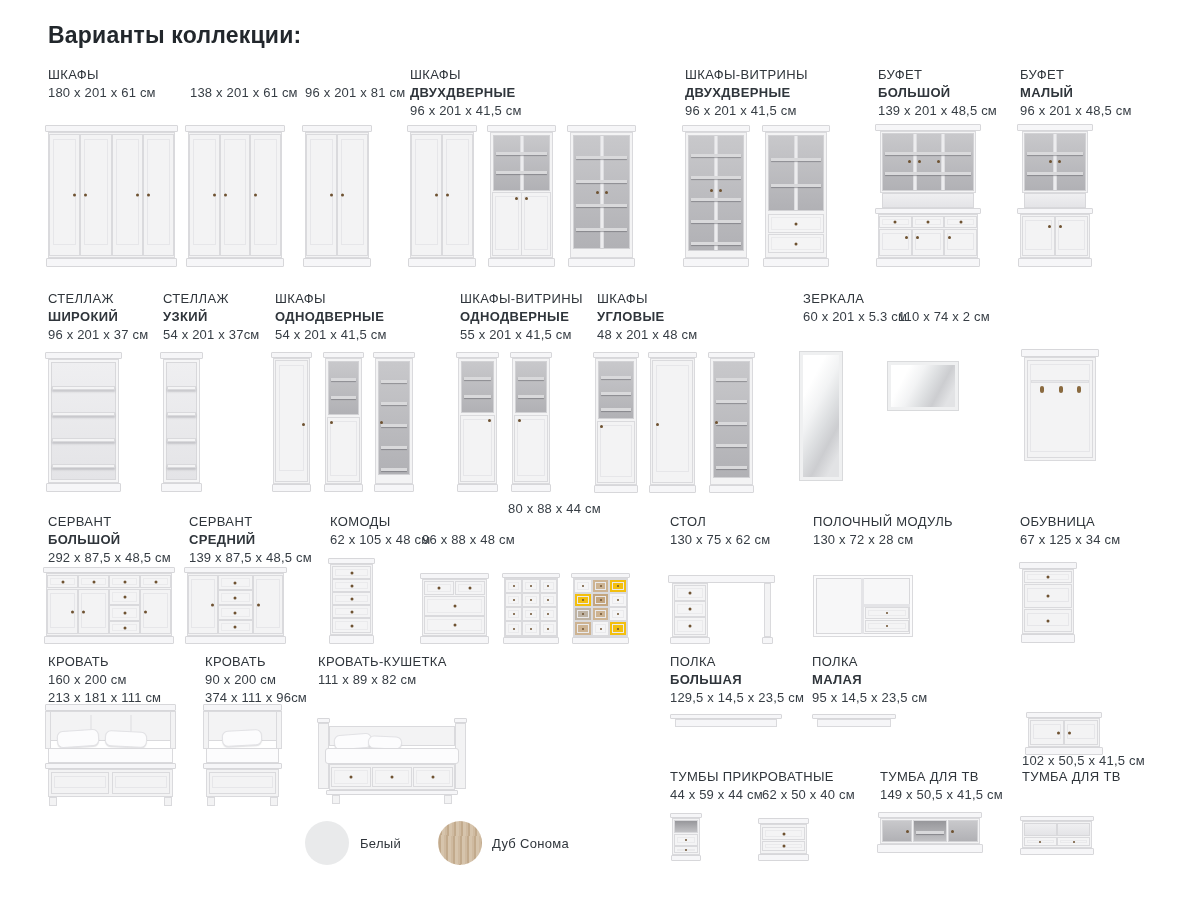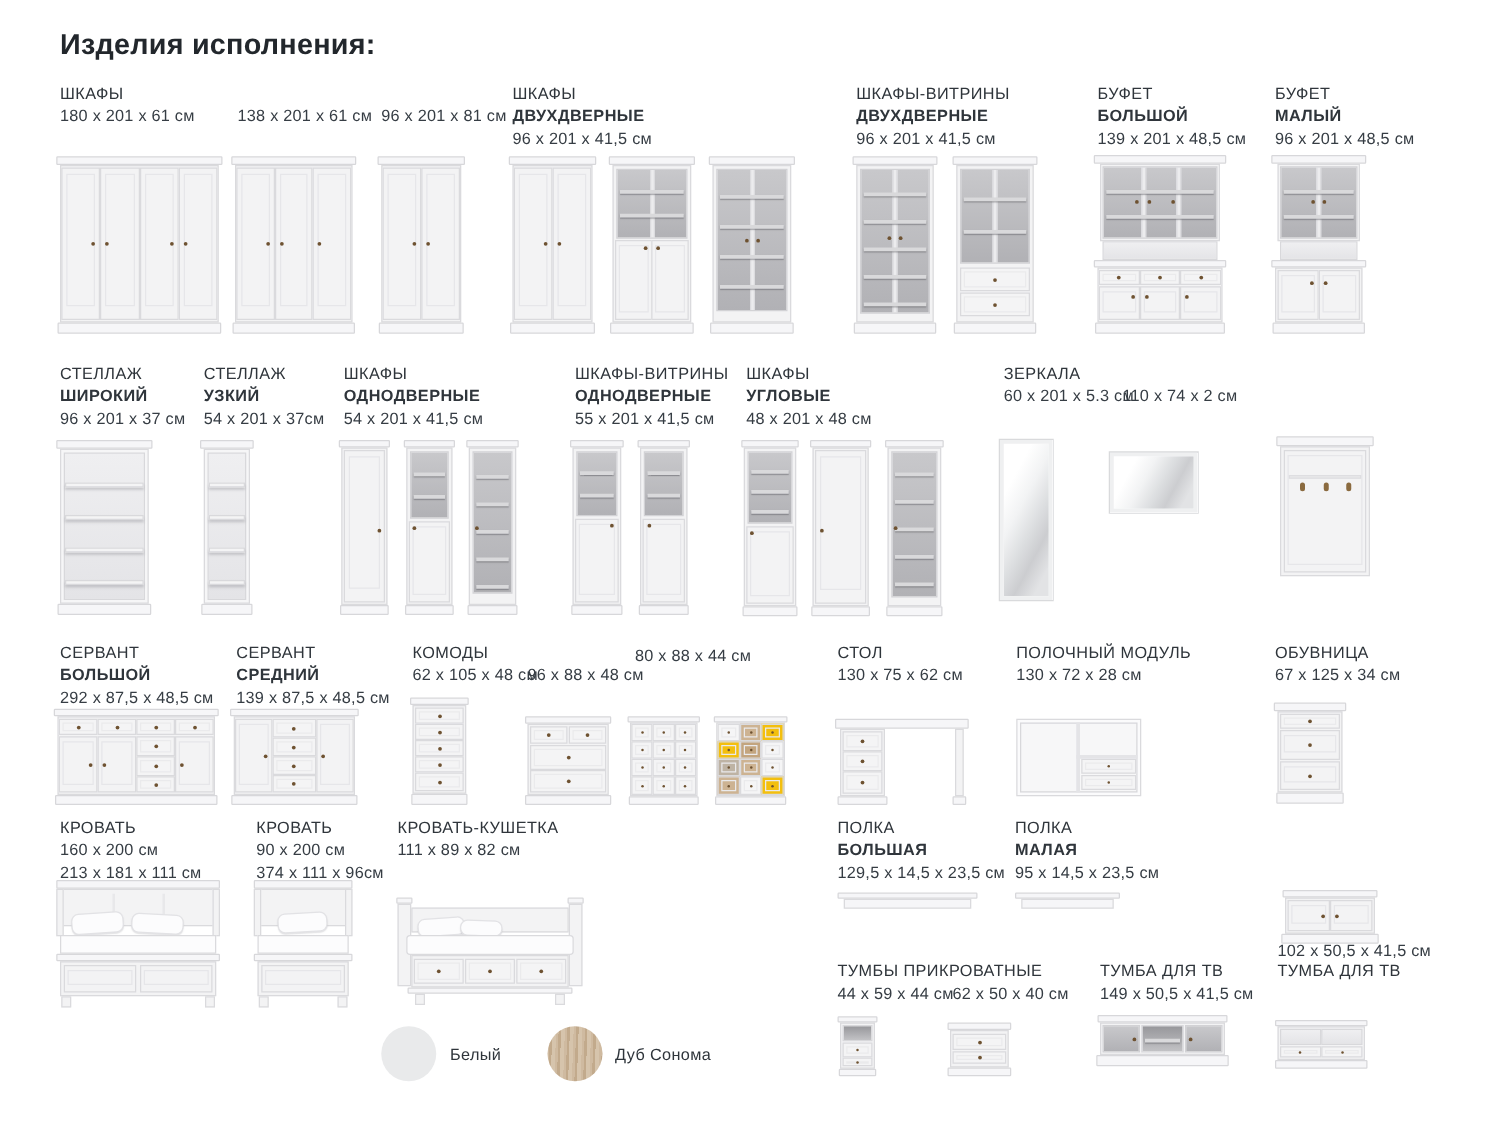--- a/index.html
+++ b/index.html
@@ -36,21 +36,21 @@
   .seam{position:absolute;top:3px;bottom:3px;width:2px;background:#e8e8ea}
   .hook{position:absolute;width:4px;height:7px;background:#8a6a3f;border-radius:2px}
   .swatch{position:absolute;width:44px;height:44px;border-radius:50%}
   .vl{position:absolute;font-size:13px;color:#2f353b;letter-spacing:.3px;white-space:nowrap}
 </style>
 </head>
 <body>
 
 <div class="canvas">
 
-  <div class="h1" style="left:48px;top:22px">Изделия исполнения:</div>
+  <div class="h1" style="left:48px;top:22px">Варианты коллекции:</div>
 
   <div class="lbl" style="left:48px;top:66px">ШКАФЫ</div>
   <div class="lbl dm" style="left:48px;top:84px">180 x 201 x 61 см</div>
   <div class="lbl dm" style="left:190px;top:84px">138 x 201 x 61 см</div>
   <div class="lbl dm" style="left:305px;top:84px">96 x 201 x 81 см</div>
 
   <div class="lbl" style="left:410px;top:66px">
     <div>ШКАФЫ</div>
     <div class="b">ДВУХДВЕРНЫЕ</div>
     <div class="dm">96 x 201 x 41,5 см</div>
@@ -425,21 +425,21 @@
     <div class="dm">292 x 87,5 x 48,5 см</div>
   </div>
   <div class="lbl" style="left:189px;top:513px">
     <div>СЕРВАНТ</div>
     <div class="b">СРЕДНИЙ</div>
     <div class="dm">139 x 87,5 x 48,5 см</div>
   </div>
   <div class="lbl" style="left:330px;top:513px">КОМОДЫ</div>
   <div class="lbl dm" style="left:330px;top:531px">62 x 105 x 48 см</div>
   <div class="lbl dm" style="left:422px;top:531px">96 x 88 x 48 см</div>
-  <div class="lbl dm" style="left:508px;top:516px">80 x 88 x 44 см</div>
+  <div class="lbl dm" style="left:508px;top:500px">80 x 88 x 44 см</div>
   <div class="lbl" style="left:670px;top:513px">СТОЛ</div>
   <div class="lbl dm" style="left:670px;top:531px">130 x 75 x 62 см</div>
   <div class="lbl" style="left:813px;top:513px">ПОЛОЧНЫЙ МОДУЛЬ</div>
   <div class="lbl dm" style="left:813px;top:531px">130 x 72 x 28 см</div>
   <div class="lbl" style="left:1020px;top:513px">ОБУВНИЦА</div>
   <div class="lbl dm" style="left:1020px;top:531px">67 x 125 x 34 см</div>
 
   <div class="f" style="left:46px;top:567px;width:126px;height:77px">
     <div class="cap" style="left:-3px;right:-3px;top:0;height:6px"></div>
     <div class="bd" style="left:0;right:0;top:6px;bottom:8px">

